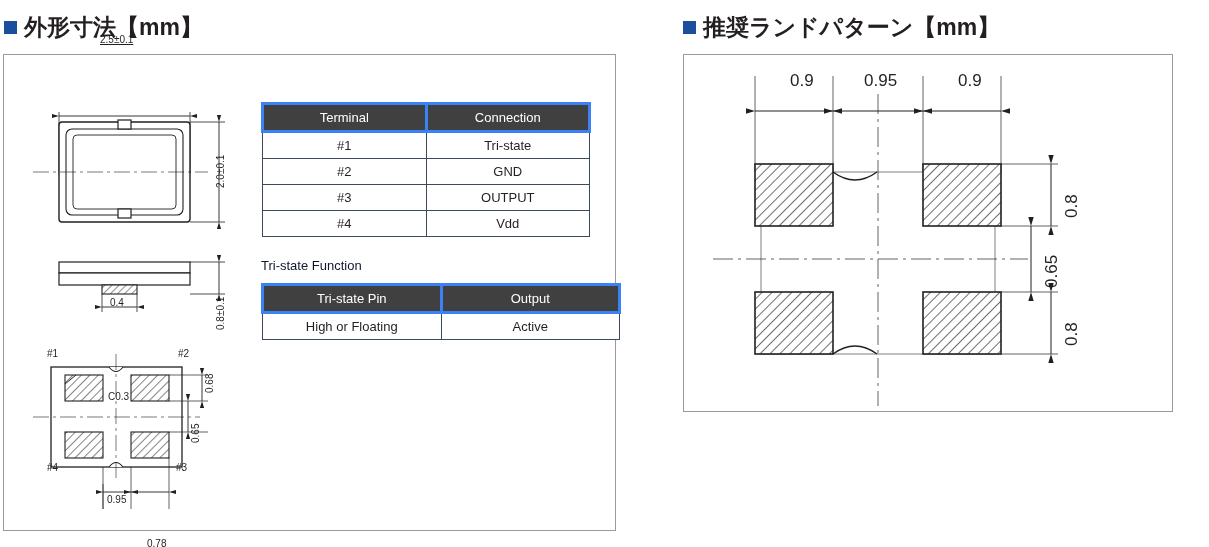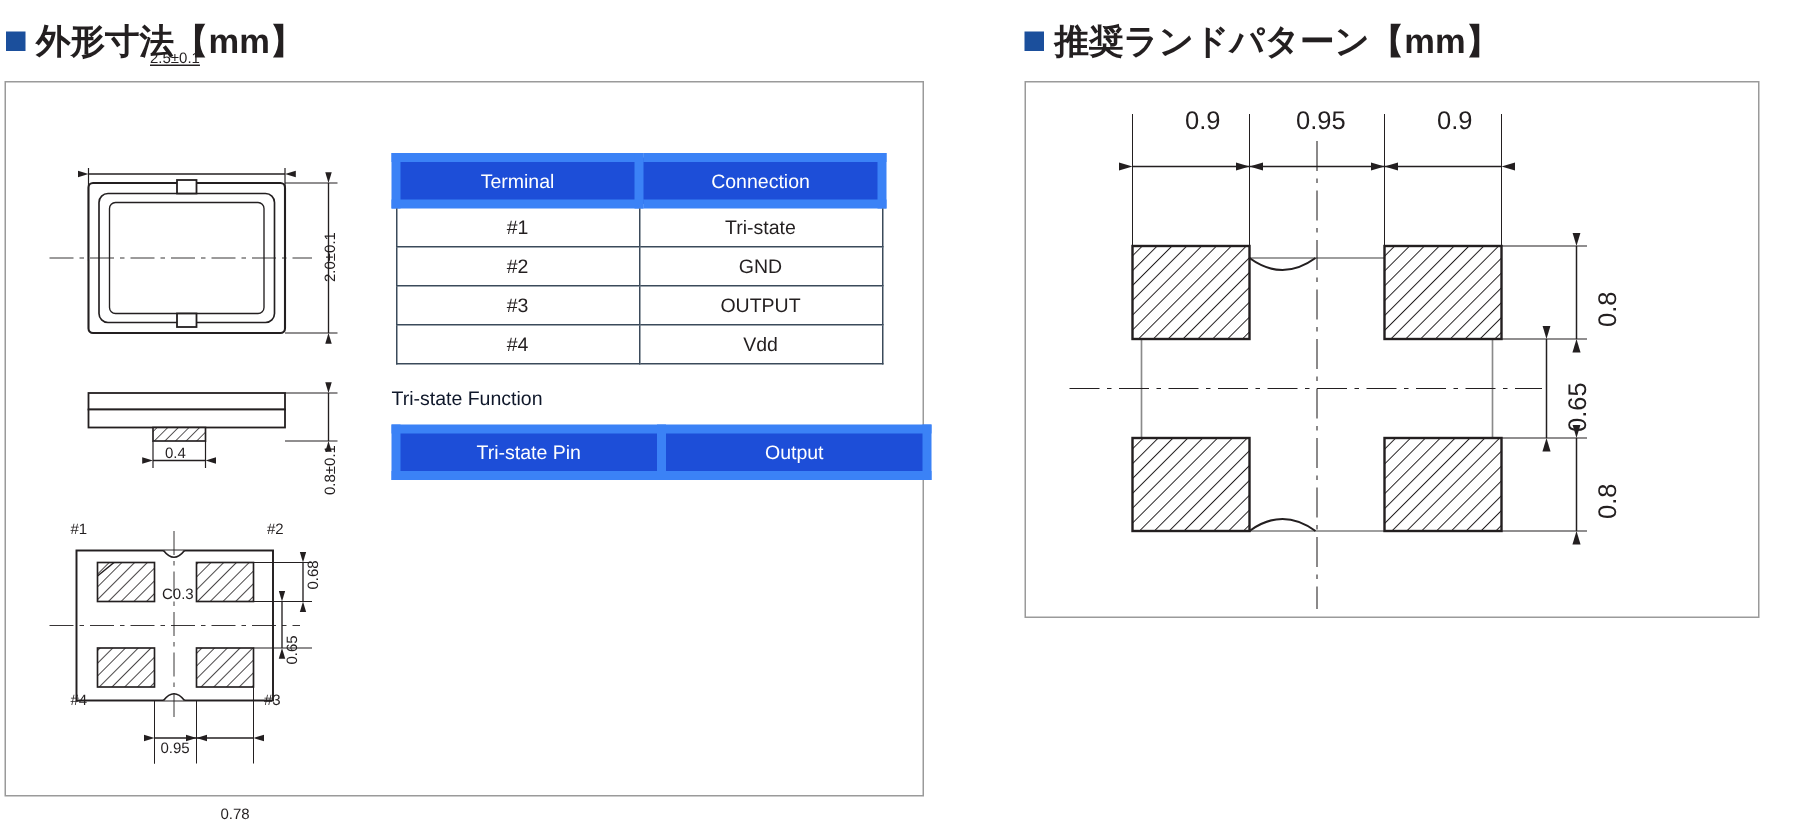--- a/index.html
+++ b/index.html
@@ -71,24 +71,24 @@
     transform: rotate(-90deg);
   }
 
   
   table.tbl {
     position: absolute;
     border-collapse: collapse;
     font-size: 13px;
   }
   table.tbl th {
-    background: #1d4ed8;
+    background: #404040;
     color: #ffffff;
     font-weight: normal;
-    border: 6px solid #3b82f6;
+    border: 3px solid #3b82f6;
     padding: 5px 4px;
     text-align: center;
   }
   table.tbl td {
     border: 1px solid #3b4a5a;
     padding: 5px 4px;
     text-align: center;
     color: #231f20;
     background: #fff;
   }
@@ -250,20 +250,24 @@
   <div id="tristate-caption">Tri-state Function</div>
 
   <table class="tbl" id="tristate-table">
     <thead>
       <tr>
         <th>Tri-state Pin</th>
         <th>Output</th>
       </tr>
     </thead>
     <tbody>
+      <tr>
+        <td>High or Floating</td>
+        <td>Active</td>
+      </tr>
     </tbody>
   </table>
 
   <div class="panel" id="panel-right"></div>
 
   <svg id="svg-right" width="490" height="358">
     <defs>
       <marker id="arrL2" markerWidth="10" markerHeight="10" refX="9" refY="3.2" orient="auto">
         <path d="M9,3.2 L0,0.5 L0,5.9 Z" fill="#231f20"></path>
       </marker>

